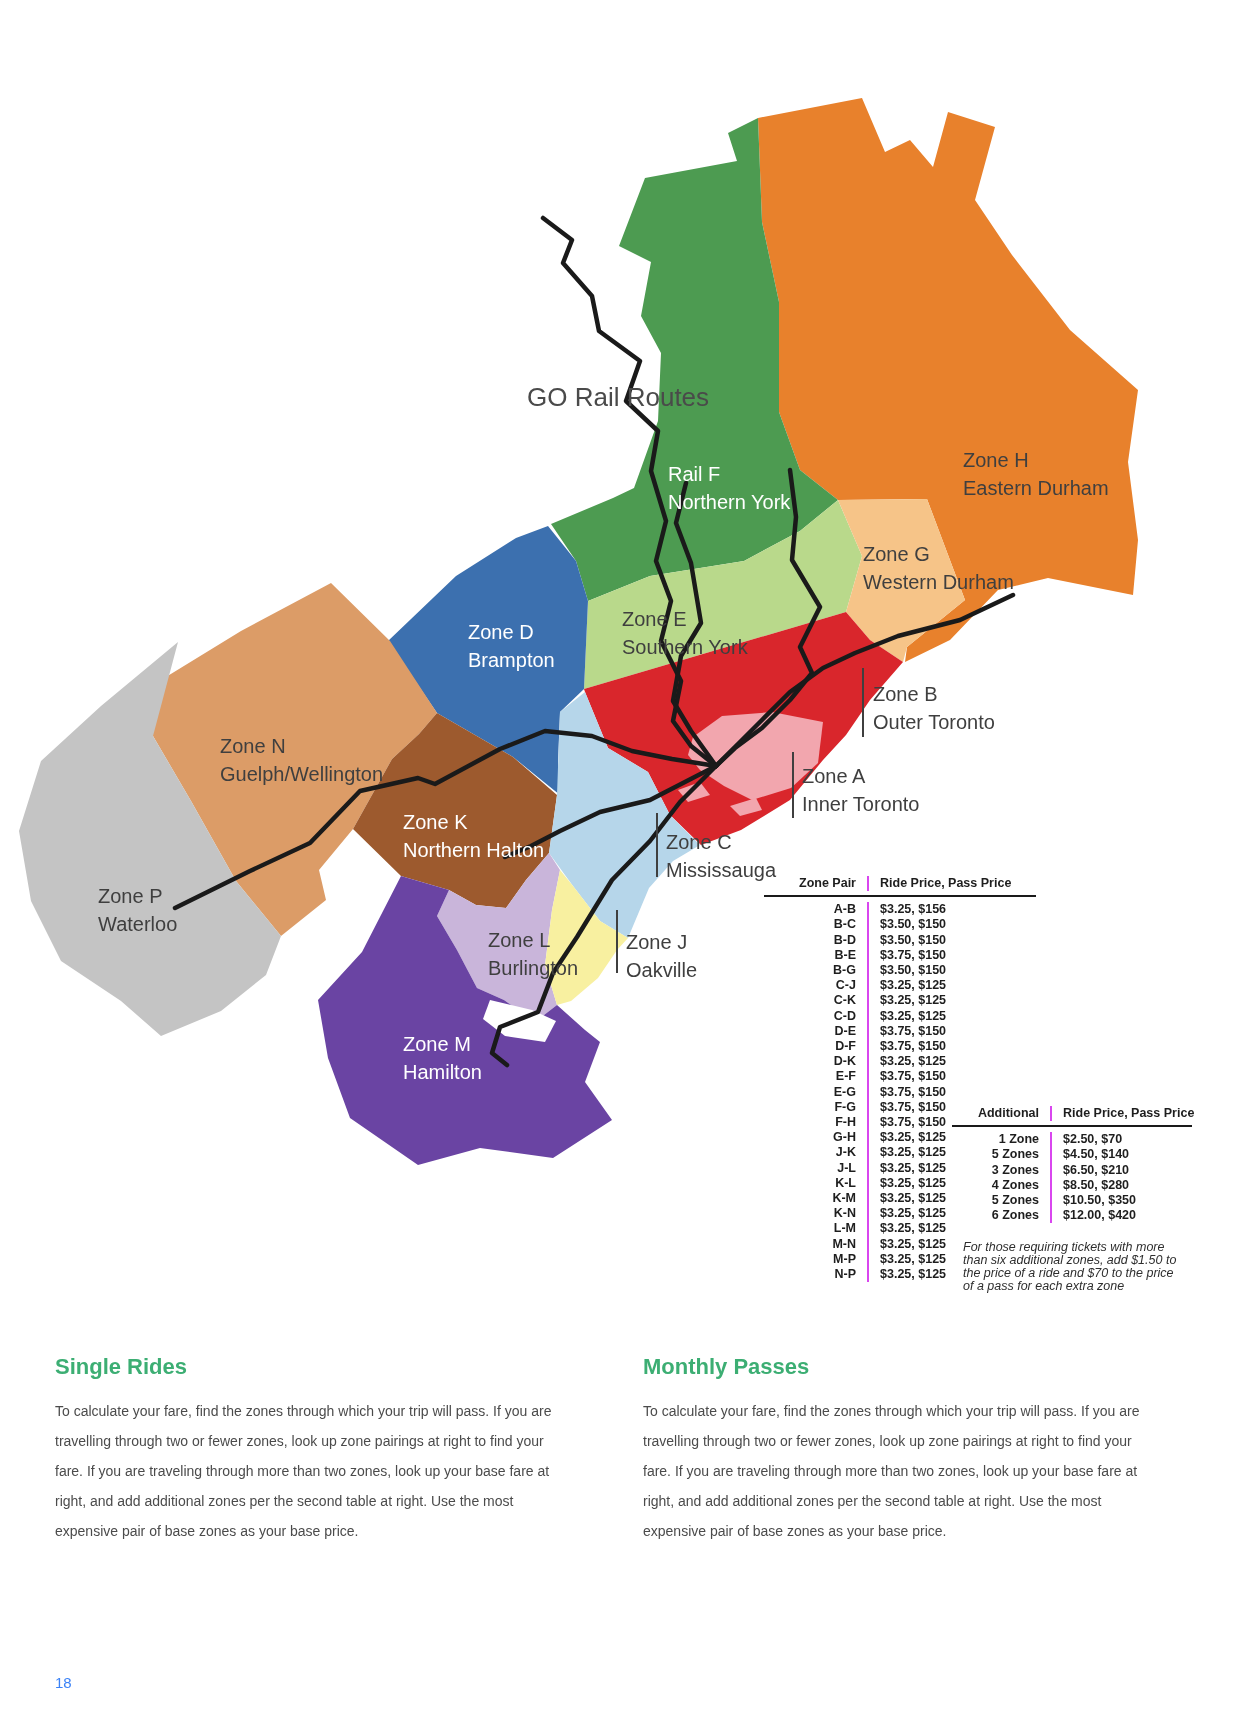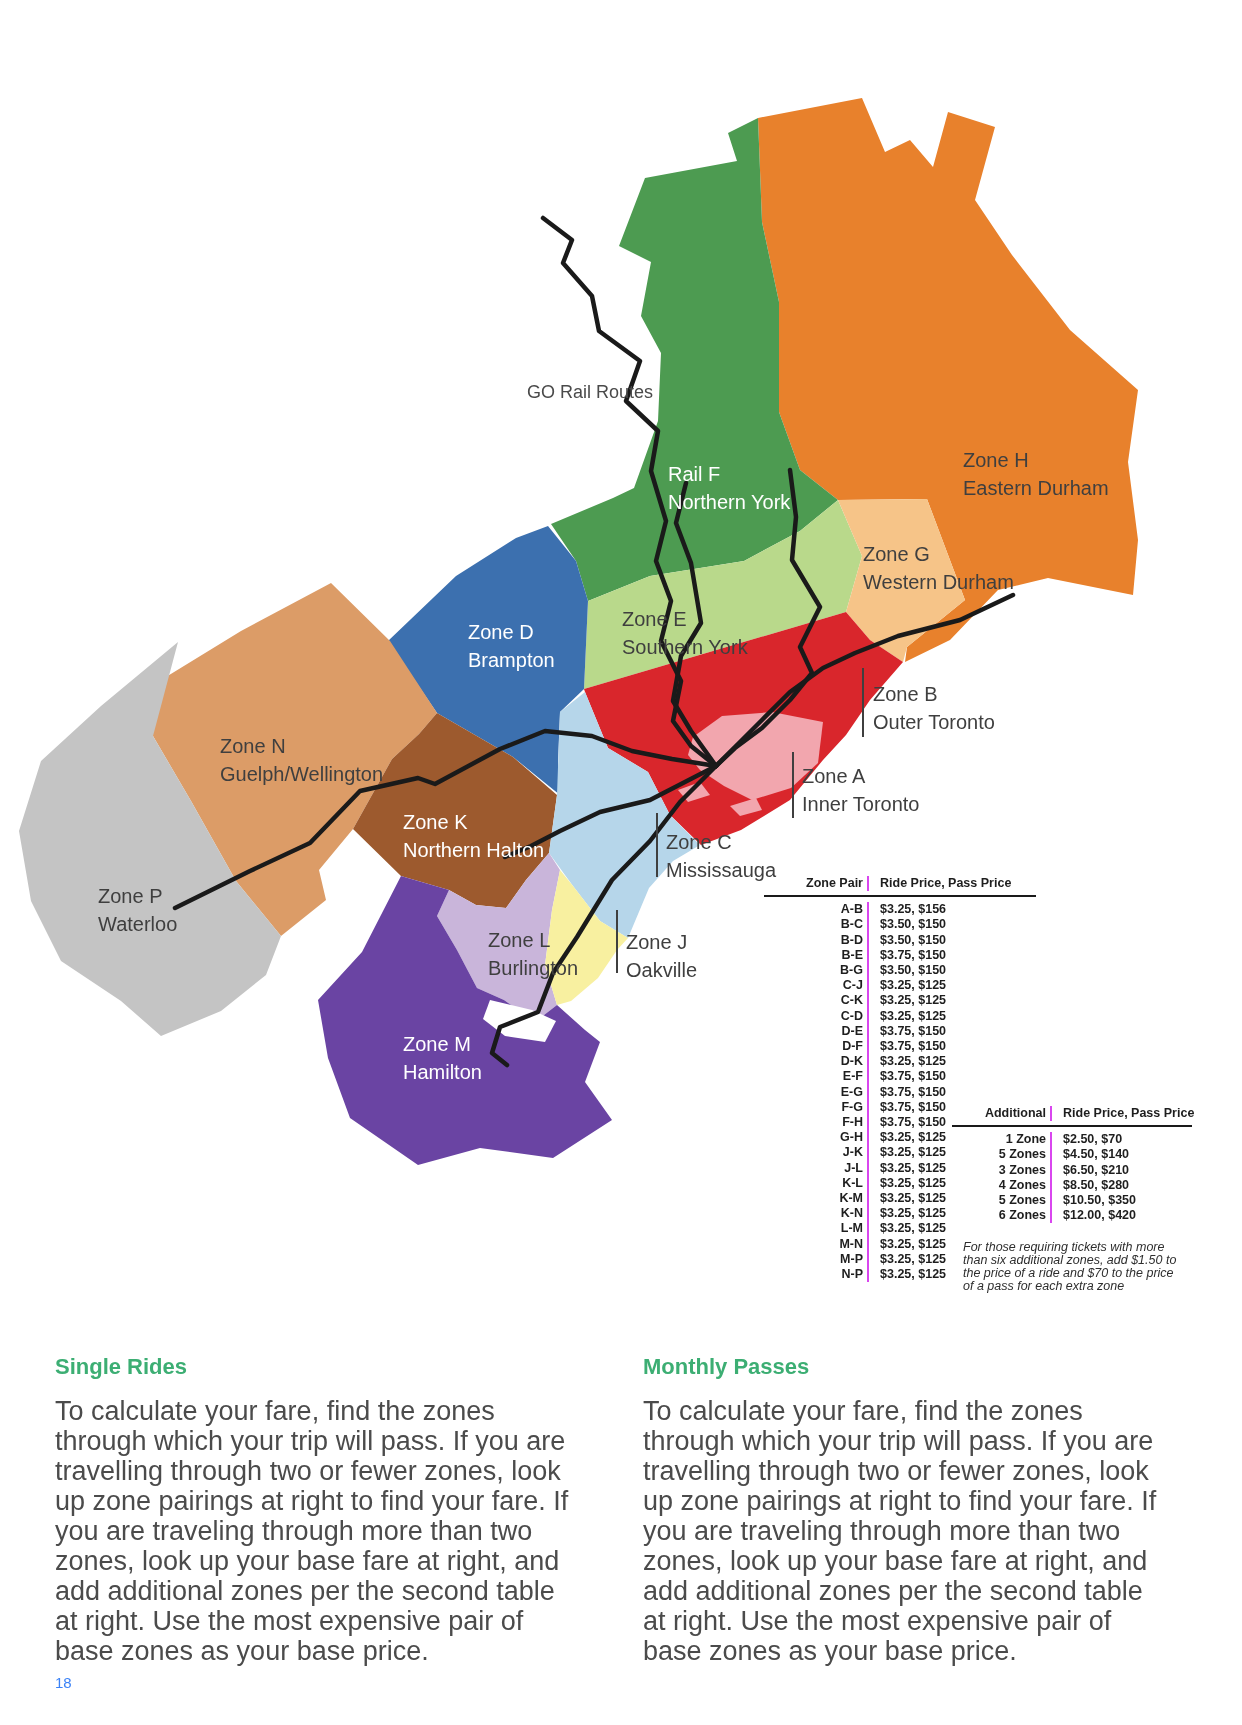--- a/index.html
+++ b/index.html
@@ -1,39 +1,39 @@
 <!DOCTYPE html>
 <html><head>
 <meta charset="utf-8">
 <style>
   html,body{margin:0;padding:0;background:#ffffff;}
   .page{position:relative;width:1242px;height:1725px;background:#ffffff;overflow:hidden;
         font-family:"Liberation Sans", sans-serif;}
   svg.map{position:absolute;left:0;top:0;}
   .map-label{position:absolute;font-size:20px;line-height:28px;color:#3f3f3f;white-space:nowrap;}
   .map-label.light{color:#ffffff;}
-  .go-label{position:absolute;font-size:18px;color:#4a4a4a;white-space:nowrap;}
+  .go-label{position:absolute;font-size:26px;color:#4a4a4a;white-space:nowrap;}
 
   
   .ftable{position:absolute;font-size:12.5px;font-weight:bold;color:#1e1e1e;}
   .frow{display:flex;line-height:15.2px;}
-  .c1{box-sizing:border-box;text-align:right;padding-right:4px;}
+  .c1{box-sizing:border-box;text-align:right;padding-right:11px;}
   .c2{box-sizing:border-box;padding-left:11px;border-left:2px solid #d946ef;}
   .ft-main .c1{width:103px;}
   .ft-add  .c1{width:98px;}
   .rule{border-top:2px solid #1a1a1a;height:0;margin:4px 0 5px 0;}
   .ft-main .rule{width:272px;}
   .ft-add  .rule{width:240px;}
   .footnote{position:absolute;left:963px;top:1241px;width:222px;
             font-size:12.5px;font-style:italic;line-height:13px;color:#2e2e2e;}
 
   
   .section{position:absolute;top:1354px;width:515px;}
   .section h2{margin:0;font-size:22px;line-height:26px;color:#3cae73;font-weight:bold;}
-  .section p{margin:16px 0 0 0;font-size:27px;line-height:30px;color:#4b4b4b;}
+  .section p{margin:16px 0 0 0;font-size:14px;line-height:30px;color:#4b4b4b;}
   .pageno{position:absolute;left:55px;top:1674px;font-size:15px;color:#3b82f6;}
 </style>
 </head>
 <body>
 
 <div class="page">
 
   <svg class="map" width="1242" height="1725" viewBox="0 0 1242 1725">
 
     <polygon points="758,118 862,98 885,152 910,140 933,167 948,112 995,127 975,200 1012,255 1070,330 1138,390 1128,462 1138,540 1133,595 1048,578 998,590 950,640 905,662 907,647 965,600 927,499 838,500 800,470 779,412 779,302 762,222" fill="#e8812c"></polygon>

